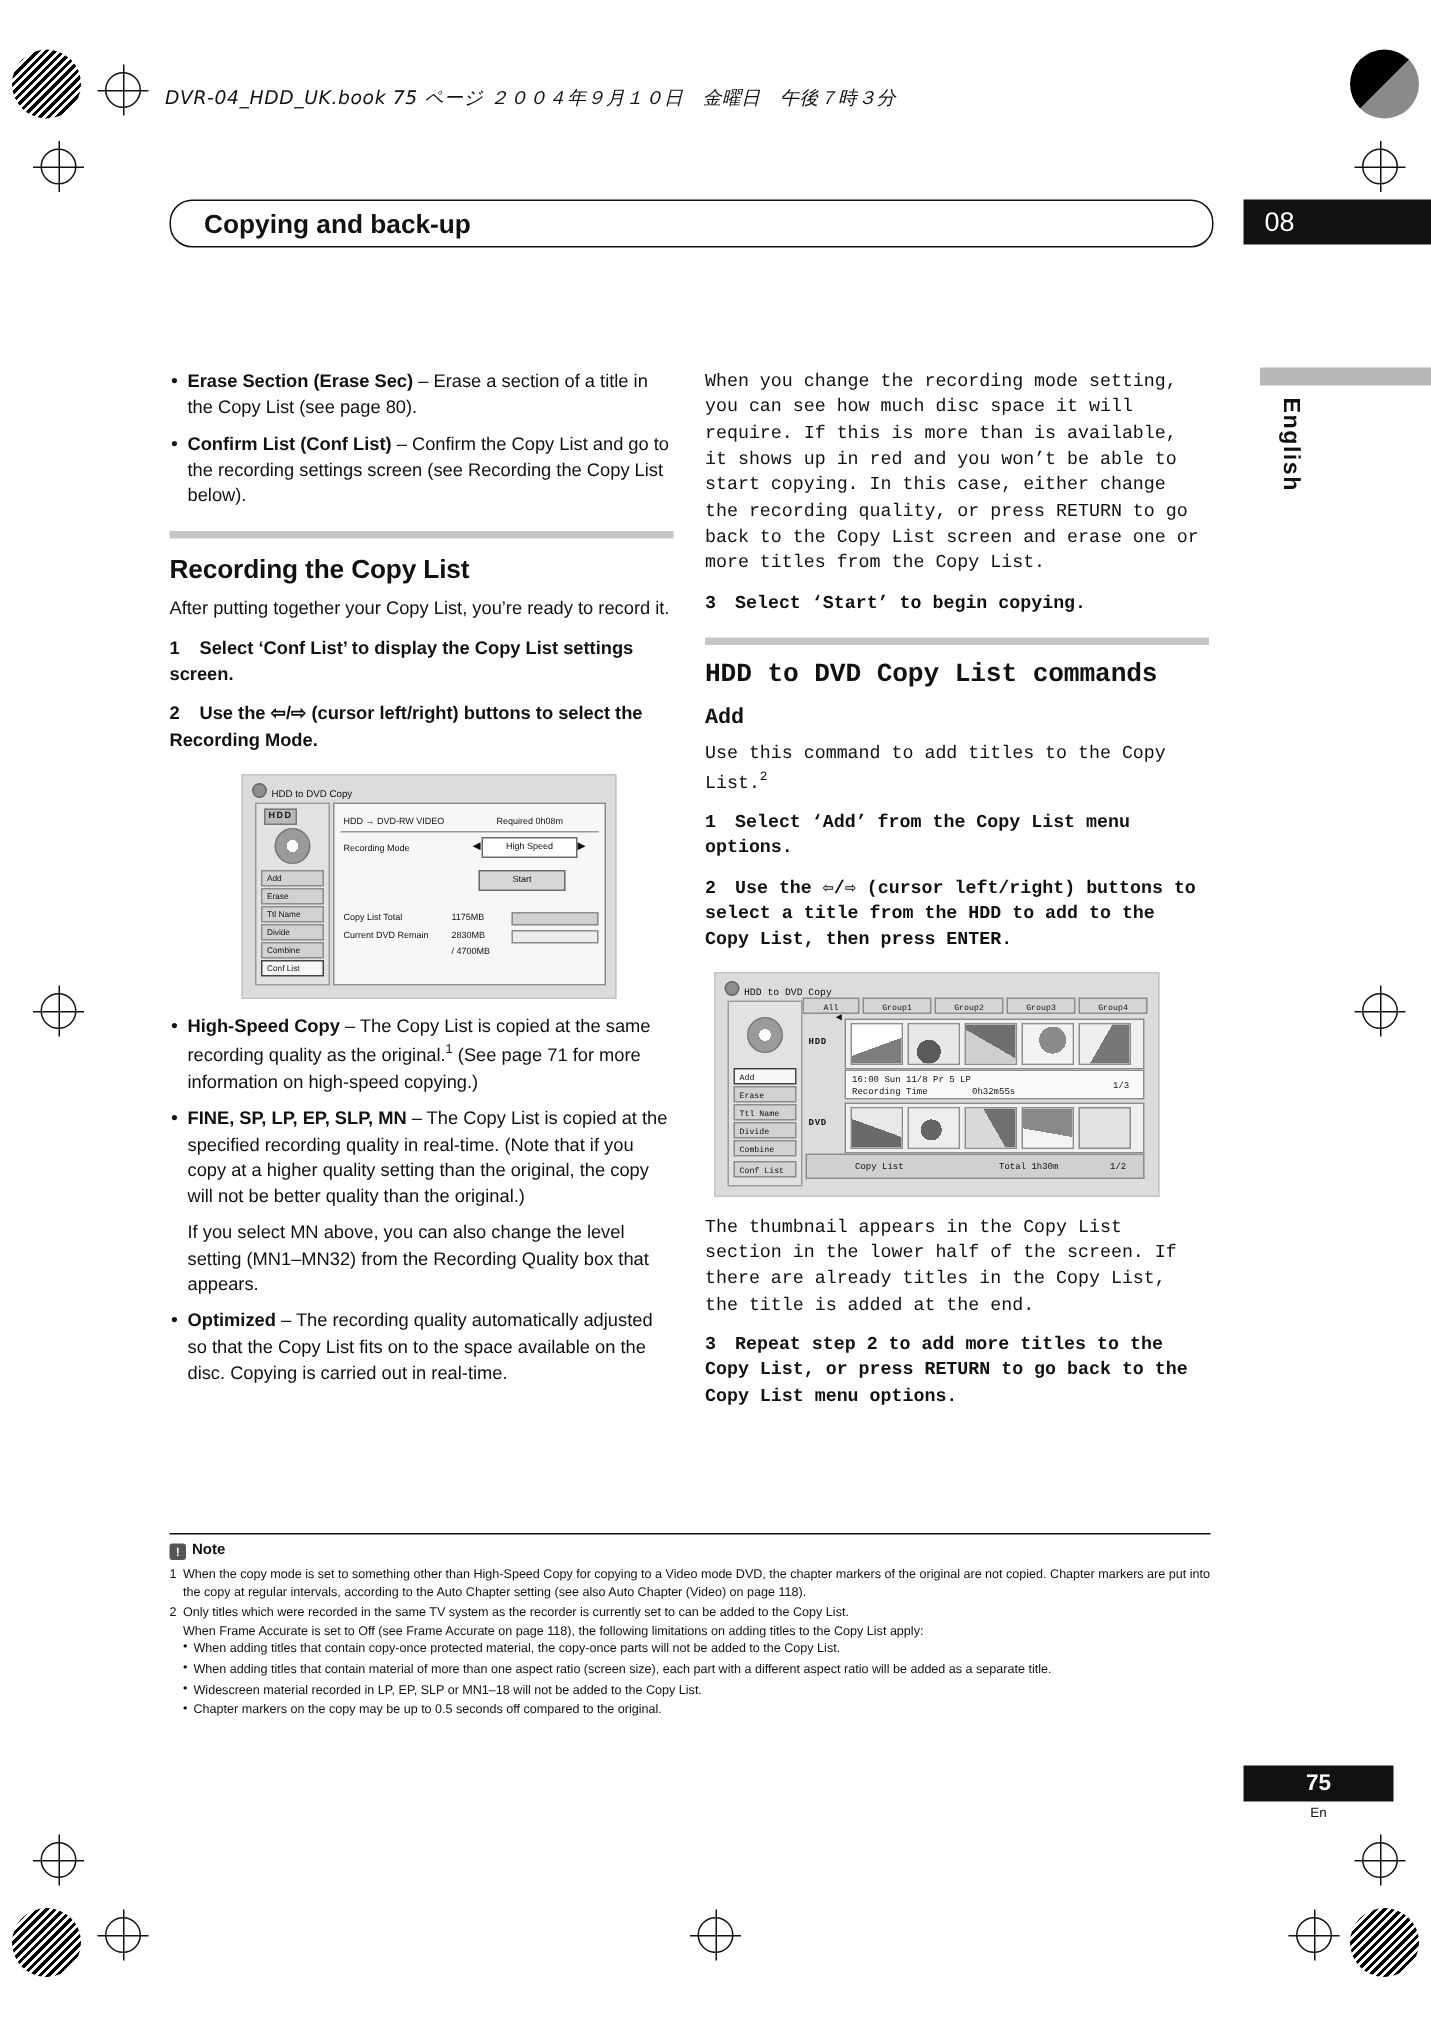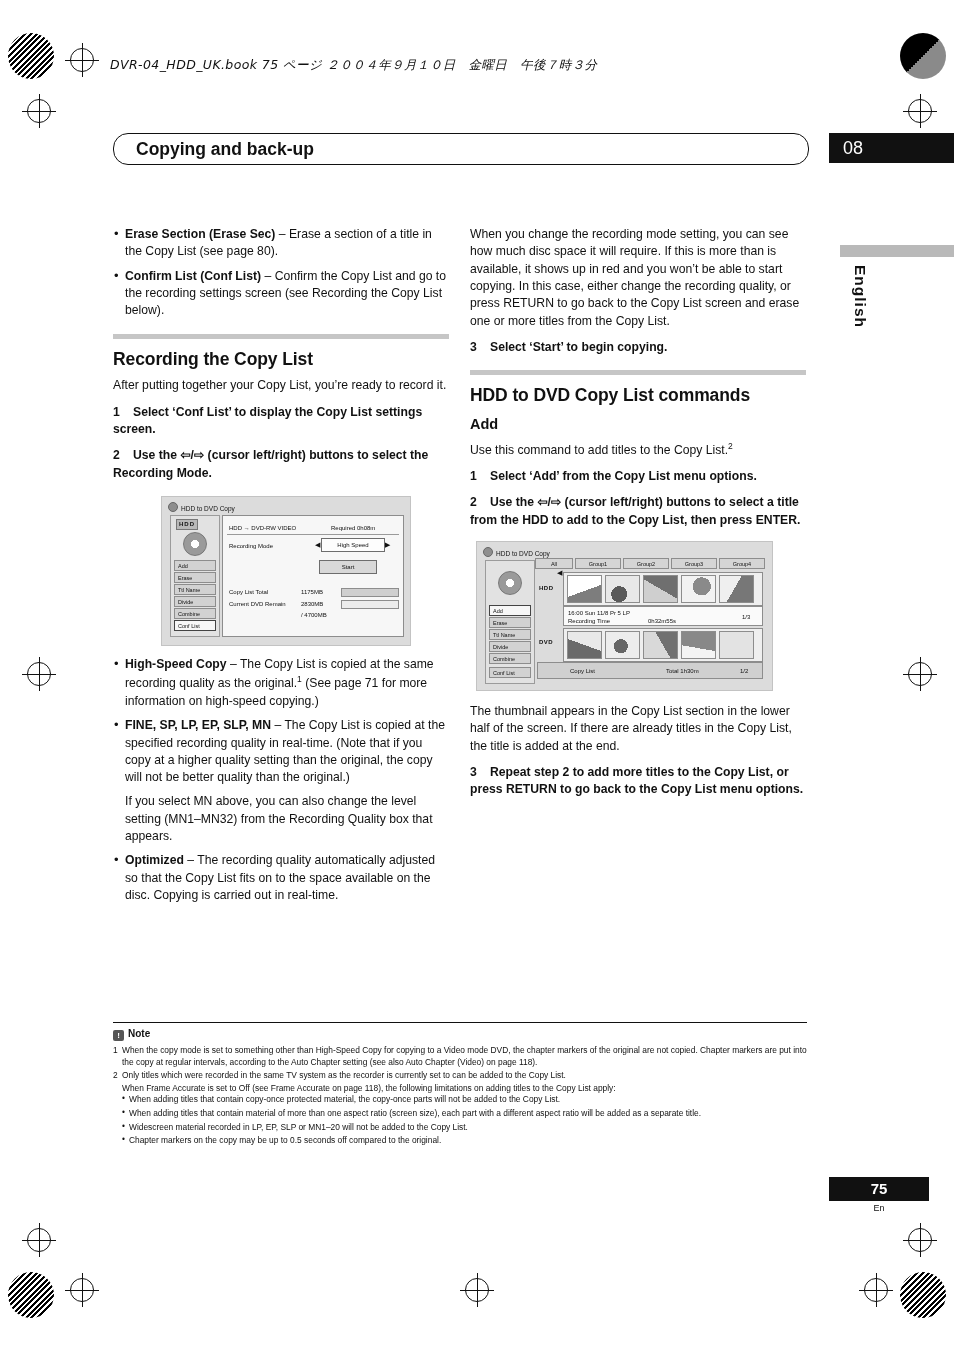--- a/index.html
+++ b/index.html
@@ -27,23 +27,23 @@
   .titlebar .t{position:absolute;left:22px;top:5px;font-size:17.5px;font-weight:bold;color:#111;}
   .chapnum{position:absolute;left:829px;top:133px;width:125px;height:30px;background:#111;color:#fff;}
   .chapnum span{position:absolute;left:14px;top:5px;font-size:18px;font-weight:normal;}
 
   
   .engtab{position:absolute;left:840px;top:245px;width:114px;height:12px;background:#b9b9b9;}
   .engword{position:absolute;left:839px;top:265px;width:30px;font-size:15.5px;font-weight:bold;color:#111;
     writing-mode:vertical-rl;letter-spacing:1px;}
 
   
-  .col{position:absolute;top:226px;width:336px;font-size:12.2px;line-height:1.42;color:#111;}
+  .col{position:absolute;top:246px;width:336px;font-size:12.2px;line-height:1.42;color:#111;}
   .colL{left:113px;}
-  .colR{left:470px;}
+  .colR{left:470px;font-family:Liberation Mono, monospace;}
 
   p{margin:0 0 9px 0;}
   .bullets{margin:0;padding:0;list-style:none;}
   .bullets li{position:relative;padding-left:12px;margin-bottom:7px;}
   .bullets li:before{content:"\2022";position:absolute;left:1px;top:-1px;font-size:13px;}
   b{font-weight:bold;}
 
   h2.sec{font-size:17.5px;font-weight:bold;margin:0 0 6px 0;letter-spacing:-.1px;}
   .rule{height:5px;background:#c6c6c6;margin:14px 0 8px 0;}
   h3.sub{font-size:14.5px;font-weight:bold;margin:6px 0 5px 0;}
@@ -309,21 +309,21 @@
         <span class="num">1</span>
         <span>When the copy mode is set to something other than High-Speed Copy for copying to a Video mode DVD, the chapter markers of the original are not copied. Chapter markers are put into the copy at regular intervals, according to the Auto Chapter setting (see also Auto Chapter (Video) on page 118).</span>
       </li>
       <li>
         <span class="num">2</span>
         <span>Only titles which were recorded in the same TV system as the recorder is currently set to can be added to the Copy List.</span>
         <div style="margin-top:1px;">When Frame Accurate is set to Off (see Frame Accurate on page 118), the following limitations on adding titles to the Copy List apply:</div>
         <ul class="sublist">
           <li>When adding titles that contain copy-once protected material, the copy-once parts will not be added to the Copy List.</li>
           <li>When adding titles that contain material of more than one aspect ratio (screen size), each part with a different aspect ratio will be added as a separate title.</li>
-          <li>Widescreen material recorded in LP, EP, SLP or MN1–20 will not be added to the Copy List.</li>
+          <li>Widescreen material recorded in LP, EP, SLP or MN1–18 will not be added to the Copy List.</li>
           <li>Chapter markers on the copy may be up to 0.5 seconds off compared to the original.</li>
         </ul>
       </li>
     </ol>
   </div>
 
   <div class="pagenum">
     <span>75</span>
   </div>
   <div class="pagesub">En</div>

